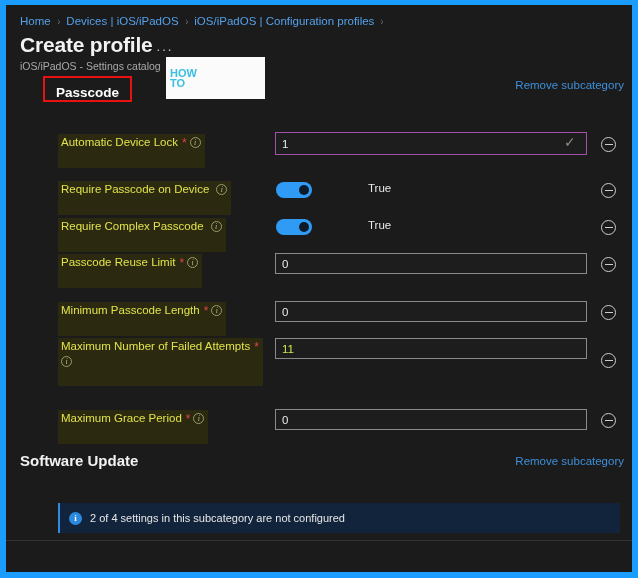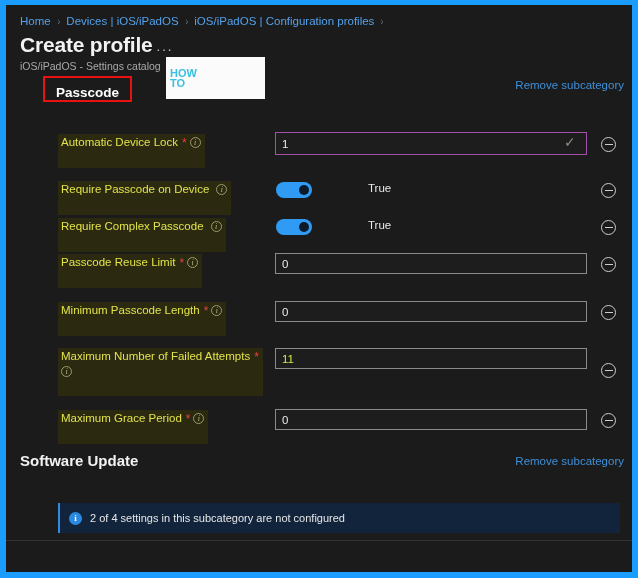--- a/index.html
+++ b/index.html
@@ -405,21 +405,21 @@
   <div class="row" style="top:296px">
     <div class="row-label" style="top:1px">
       <span>Minimum Passcode Length</span>
       <span class="req">*</span>
       <span class="info-i">i</span>
     </div>
     <input class="field" style="top: 0px;" value="0">
     <div class="minus" style="top:4px"></div>
   </div>
 
-  <div class="row" style="top:343px;height:46px">
+  <div class="row" style="top:333px;height:46px">
     <div class="row-label wrap" style="top:0px">
       <span>Maximum Number of Failed Attempts</span>
       <span class="req">*</span>
       <span class="info-i">i</span>
     </div>
     <input class="field highlight" style="top: 0px;" value="11">
     <div class="minus" style="top:15px"></div>
   </div>
 
   <div class="row" style="top:404px">

